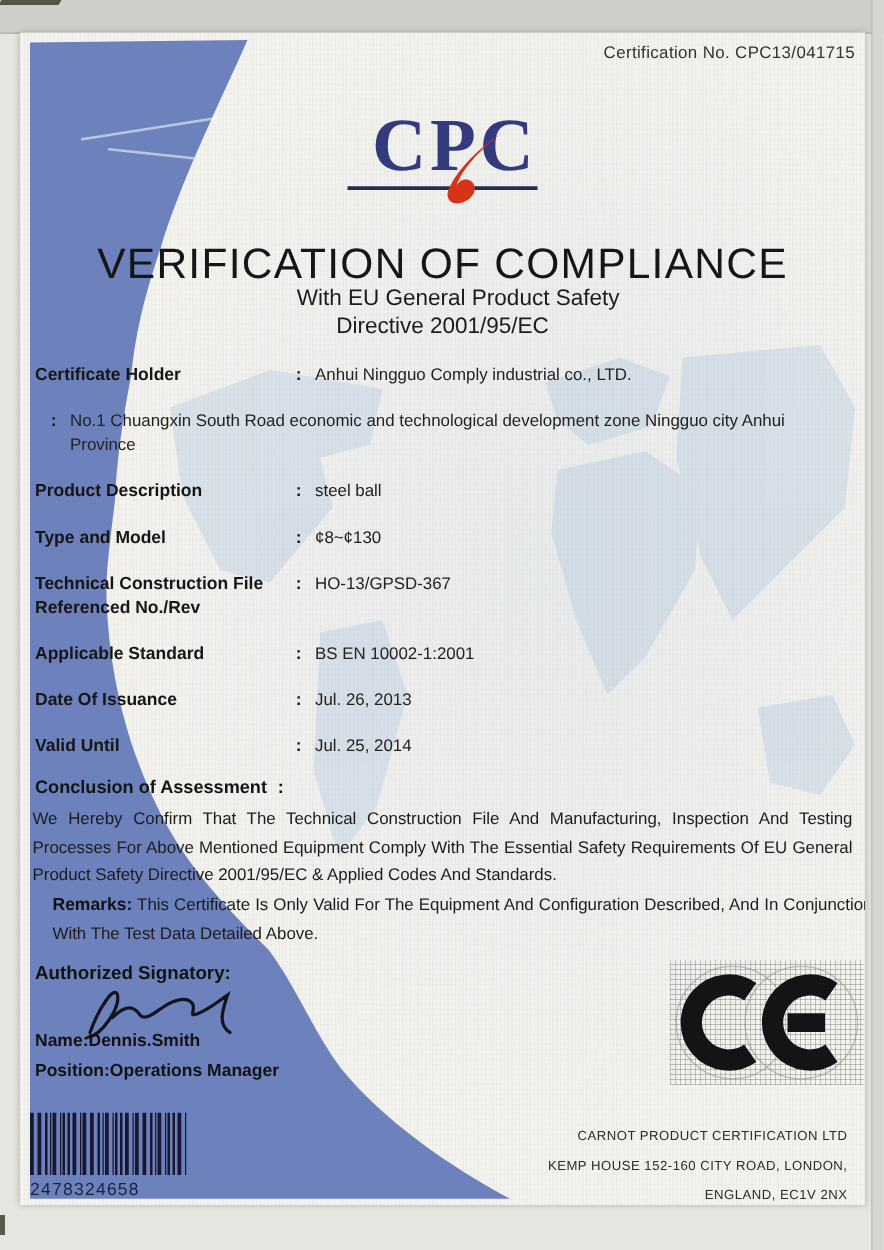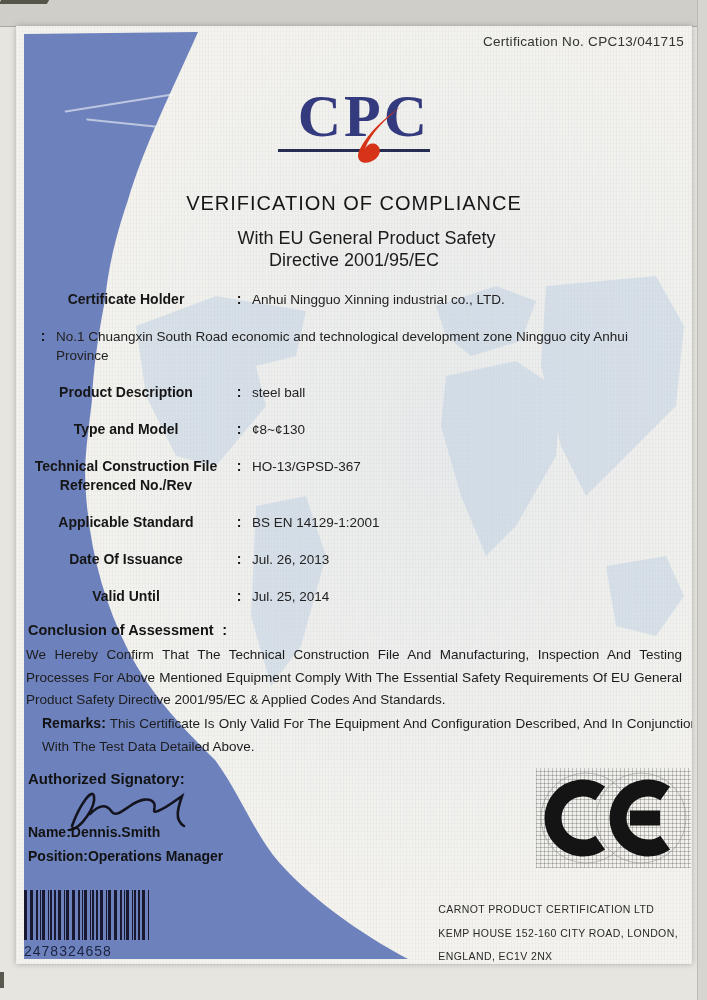--- a/index.html
+++ b/index.html
@@ -36,27 +36,27 @@
     font-family:"Liberation Serif", serif;font-weight:bold;font-size:60px;line-height:60px;
     color:#333a7d;letter-spacing:3px;position:relative;z-index:1;
   }
   .logo-swoosh{position:absolute;left:66px;top:20px;width:62px;height:58px;z-index:2;}
   .logo-underline{height:3px;margin:3px auto 0 auto;width:152px;background:#272c52;}
   .logo-tagline{
     margin-top:4px;font-family:"Liberation Serif", serif;font-weight:bold;
     font-size:16px;color:#cc2b12;letter-spacing:.4px;
   }
   .title{position:absolute;top:166px;left:0;right:0;text-align:center;
-    font-size:20px;letter-spacing:1px;color:#161616;}
+    font-size:34px;letter-spacing:1px;color:#161616;}
   .subtitle{position:absolute;left:0;right:0;text-align:center;font-size:18px;color:#1c1c1c;}
   .sub1{top:202px;padding-left:25px;} .sub2{top:224px;}
   
   .fields{position:absolute;left:12px;top:264px;right:18px;}
   .frow{display:flex;margin-bottom:18px;line-height:19px;}
-  .flabel{width:196px;text-align:center;font-weight:bold;font-size:14px;color:#161616;}
+  .flabel{width:196px;text-align:left;font-weight:bold;font-size:14px;color:#161616;}
   .fcolon{width:10px;margin-left:10px;text-align:center;font-weight:bold;font-size:14px;color:#161616;}
   .fvalue{margin-left:8px;flex:1;font-size:13.5px;color:#222;}
   
   .concl-label-row{position:absolute;left:12px;top:596px;display:flex;font-weight:bold;font-size:14.5px;color:#141414;}
   .concl-label-row .gap{width:22px;text-align:center;}
   .concl-text{position:absolute;left:10px;top:618px;width:656px;font-size:13.5px;line-height:22.5px;text-align:justify;color:#1c1c1c;}
   .remarks{position:absolute;left:26px;top:686px;width:656px;font-size:13.5px;line-height:22.5px;text-align:justify;color:#1c1c1c;}
   .remarks b{font-size:14px;color:#121212;}
   
   .auth-label{position:absolute;left:12px;top:744px;font-weight:bold;font-size:15px;color:#121212;}
@@ -70,21 +70,21 @@
       repeating-linear-gradient(90deg, rgba(70,70,70,.28) 0 1px, transparent 1px 4px),
       repeating-linear-gradient(0deg, rgba(70,70,70,.28) 0 1px, transparent 1px 4px);
   }
   .ce svg{position:absolute;inset:0;}
   
   .barcode{position:absolute;left:8px;top:864px;width:132px;}
   .bars{height:50px;width:128px;overflow:hidden;white-space:nowrap;}
   .bars span{display:inline-block;height:100%;background:#181830;vertical-align:top;}
   .bc-num{margin-top:3px;font-size:14px;color:#1c2340;letter-spacing:1px;}
   
-  .issuer{position:absolute;right:14px;top:872px;text-align:left;font-size:10.5px;line-height:23.5px;color:#2a2a2a;letter-spacing:.4px;}
+  .issuer{position:absolute;right:14px;top:872px;text-align:right;font-size:10.5px;line-height:23.5px;color:#2a2a2a;letter-spacing:.4px;}
 </style>
 </head>
 <body>
 
 <div class="scan-top"></div>
 <div class="scan-right"></div>
 <div class="scan-mark-bl"></div>
 
 <div class="paper">
 
@@ -126,21 +126,21 @@
   </div>
 
   <div class="title">VERIFICATION OF COMPLIANCE</div>
   <div class="subtitle sub1">With EU General Product Safety</div>
   <div class="subtitle sub2">Directive 2001/95/EC</div>
 
   <div class="fields">
     <div class="frow">
       <div class="flabel">Certificate Holder</div>
       <div class="fcolon">:</div>
-      <div class="fvalue">Anhui Ningguo Xinning industrial co., LTD.</div>
+      <div class="fvalue">Anhui Ningguo Comply industrial co., LTD.</div>
     </div>
     <div class="frow">
       <div class="fcolon">:</div>
       <div class="fvalue">No.1 Chuangxin South Road  economic and technological development zone  Ningguo city Anhui Province</div>
     </div>
     <div class="frow">
       <div class="flabel">Product Description</div>
       <div class="fcolon">:</div>
       <div class="fvalue">steel ball</div>
     </div>
@@ -150,21 +150,21 @@
       <div class="fvalue">¢8~¢130</div>
     </div>
     <div class="frow">
       <div class="flabel">Technical Construction File Referenced No./Rev</div>
       <div class="fcolon">:</div>
       <div class="fvalue">HO-13/GPSD-367</div>
     </div>
     <div class="frow">
       <div class="flabel">Applicable Standard</div>
       <div class="fcolon">:</div>
-      <div class="fvalue">BS EN 14129-1:2001</div>
+      <div class="fvalue">BS EN 10002-1:2001</div>
     </div>
     <div class="frow">
       <div class="flabel">Date Of Issuance</div>
       <div class="fcolon">:</div>
       <div class="fvalue">Jul. 26, 2013</div>
     </div>
     <div class="frow">
       <div class="flabel">Valid Until</div>
       <div class="fcolon">:</div>
       <div class="fvalue">Jul. 25, 2014</div>

